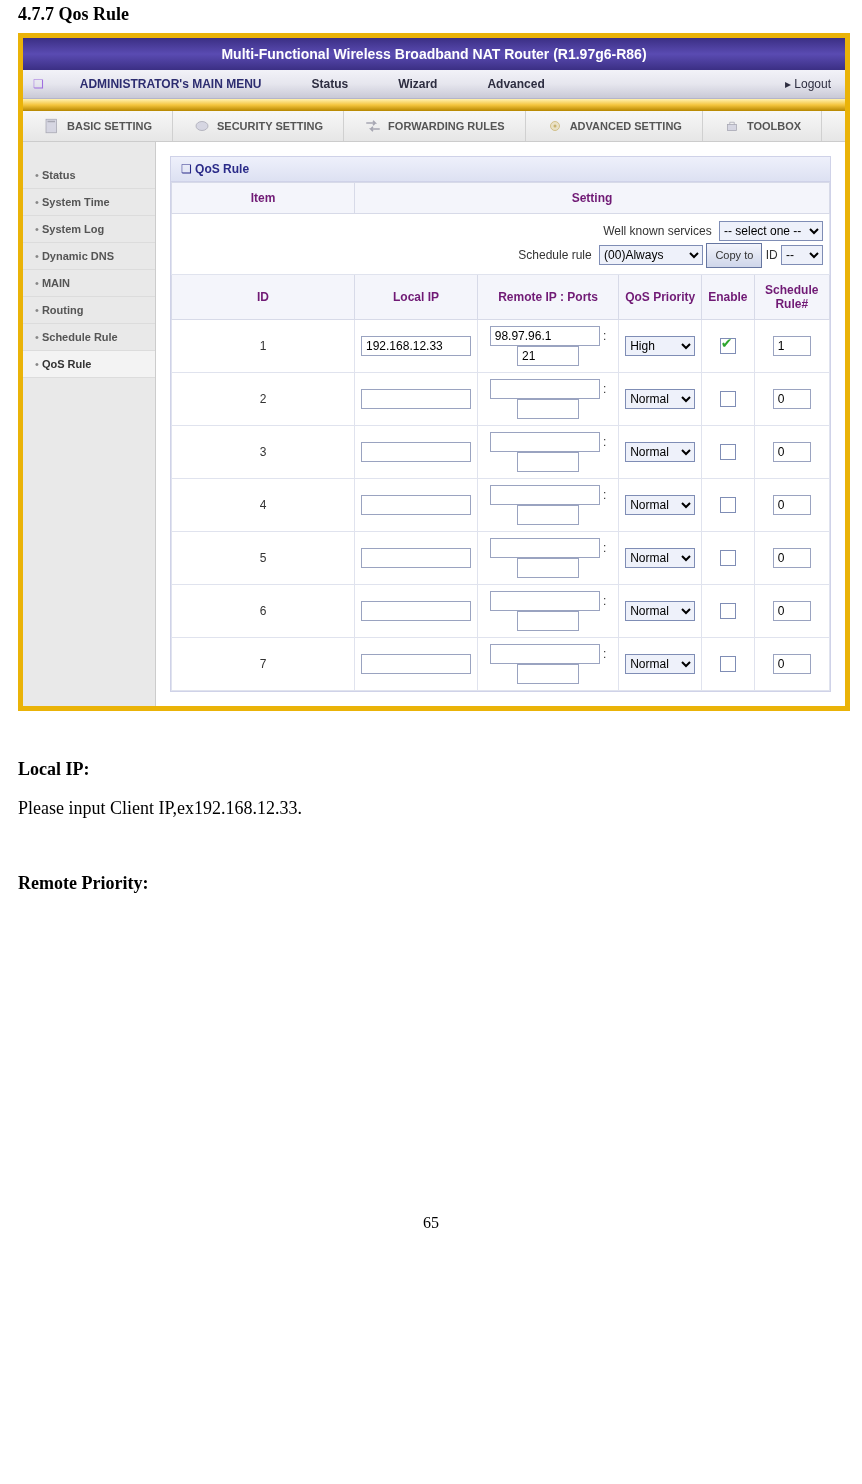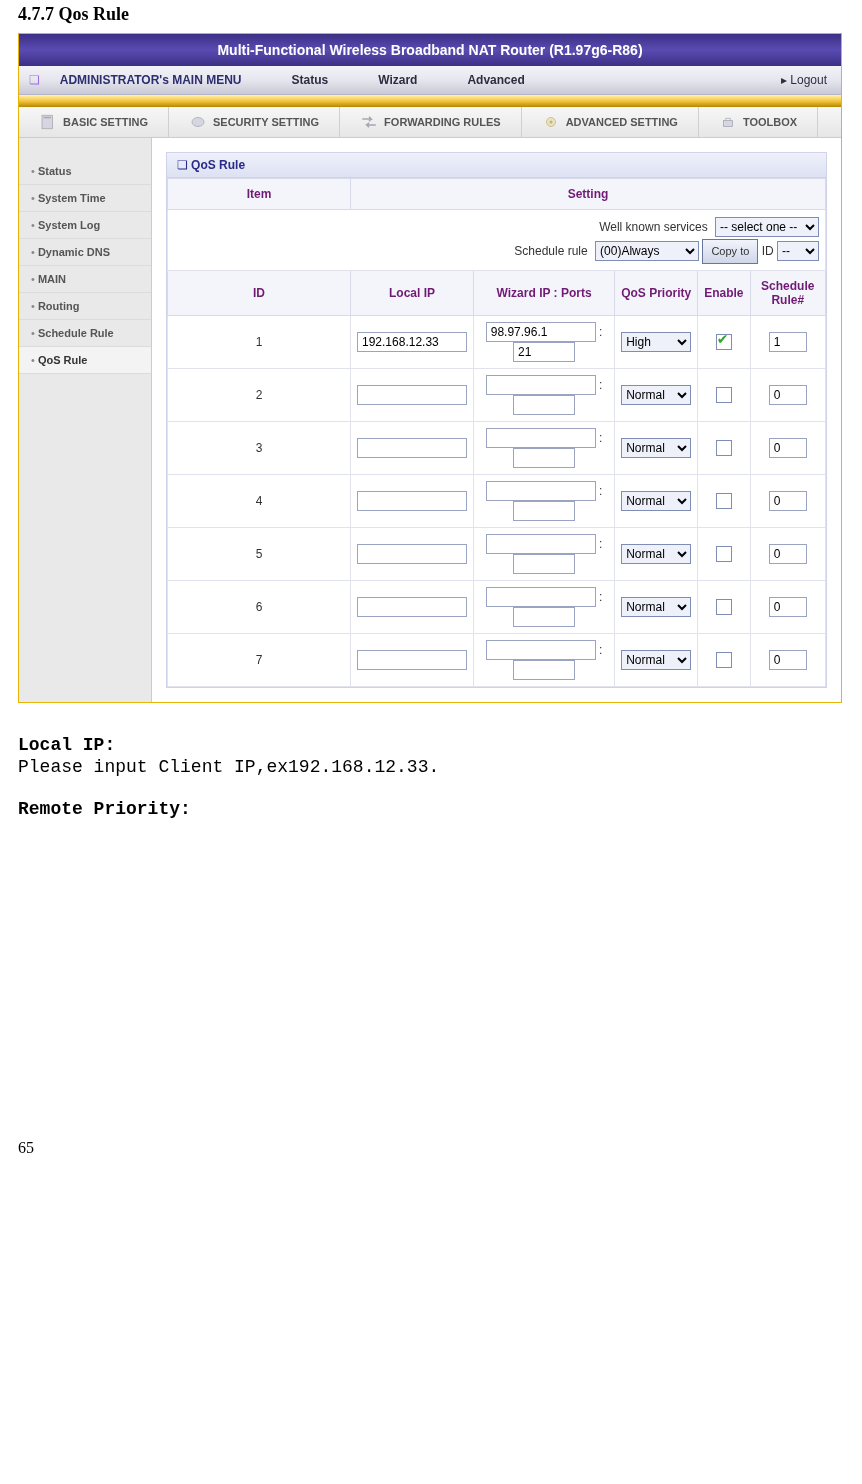--- a/index.html
+++ b/index.html
@@ -11,21 +11,21 @@
     width: 862px;
   }
   .page-wrap { padding: 0 18px 30px 18px; }
   .section-title {
     font-weight: bold;
     font-size: 18px;
     margin: 4px 0 8px 0;
   }
 
   .shot-outer {
-    border: 1px solid #eab308;
+    border: 5px solid #eab308;
     width: 822px;
     background: #fff;
     font-family: Arial, Helvetica, sans-serif;
     font-size: 12px;
     color: #333;
   }
   .banner {
     height: 32px; line-height: 32px;
     text-align: center;
     background: linear-gradient(#3b2f84,#5a4bb2,#3b2f84);
@@ -34,21 +34,21 @@
     font-size: 14px;
   }
   .menubar {
     display: flex; align-items: center;
     height: 28px;
     background: linear-gradient(#f2f2f8,#e6e6ee,#c9c9d6);
     border-bottom: 1px solid #b5b5c9;
     font-size: 12px;
     color: #2d2d70;
   }
-  .menubar .mtitle { font-weight: bold; margin-left: 20px; flex: 0 0 auto; }
+  .menubar .mtitle { font-weight: bold; margin-left: 36px; flex: 0 0 auto; }
   .menubar .mitem { margin-left: 50px; color: #2d2d40; font-weight: bold; }
   .menubar .spacer { flex: 1; }
   .menubar .logout { margin-right: 14px; color: #2d2d40; }
   .goldbar { height: 12px; background: linear-gradient(#fff2b0,#f4c53d,#b58600); }
 
   .tabsbar {
     display: flex; height: 30px; background: linear-gradient(#f7f7f7,#e6e6e6);
     border-bottom: 1px solid #ccc;
   }
   .tabsbar .tab {
@@ -104,23 +104,23 @@
   }
   .wellrow td { text-align:right; }
   .wellrow .pair { display:inline-block; text-align:left; margin-left:4px;}
   .ip-w { width:100px;}
   .port-w { width:52px;}
   .prio { width:70px;}
   .sched-w { width:28px;}
   .sel-small { width:104px;}
   .svc-grp { text-align:center; line-height:1.9; padding:10px 0;}
 
-  .text-block p { margin: 2px 0; font-family:Liberation Mono, monospace; font-size:18px;}
+  .text-block p { margin: 18px 0; font-family:Liberation Serif, serif; font-size:18px;}
   .bold { font-weight:bold;}
-  .pagenum { text-align:left; font-family:"Times New Roman", serif; font-size:16px; margin-top:320px;}
+  .pagenum { text-align:center; font-family:"Times New Roman", serif; font-size:16px; margin-top:320px;}
 </style>
 </head>
 <body>
 
 <div class="page-wrap">
   <div class="section-title">4.7.7 Qos Rule</div>
 
   <div class="shot-outer">
     <div class="banner">Multi-Functional Wireless Broadband NAT Router (R1.97g6-R86)</div>
     <div class="menubar">
@@ -201,21 +201,21 @@
                   <select class="sel-small"><option>(00)Always</option></select>
                   <span class="btn">Copy to</span>
                   <span>ID</span>
                   <select style="width:42px"><option>--</option></select>
                 </span>
               </td>
             </tr>
             <tr>
               <th style="width:34px">ID</th>
               <th>Local IP</th>
-              <th>Wizard IP : Ports</th>
+              <th>Remote IP : Ports</th>
               <th>QoS Priority</th>
               <th>Enable</th>
               <th>Schedule Rule#</th>
             </tr>
             </tbody>
               <tbody id="rows-body">
                 <tr>
                   <td>1</td>
                   <td><input type="text" class="ip-w" value="192.168.12.33" style=""></td>
                   <td><input type="text" class="ip-w" value="98.97.96.1" style=""> : <input type="text" class="port-w" value="21" style=""></td>

